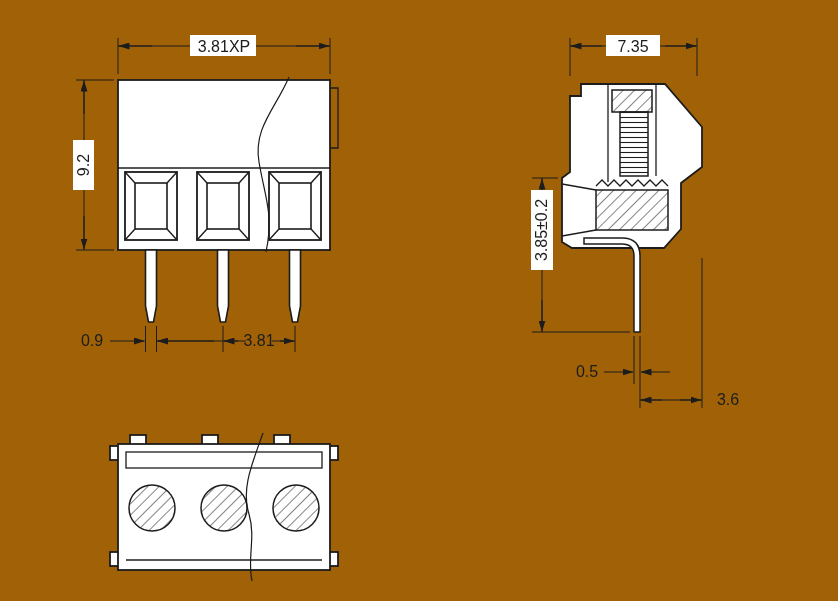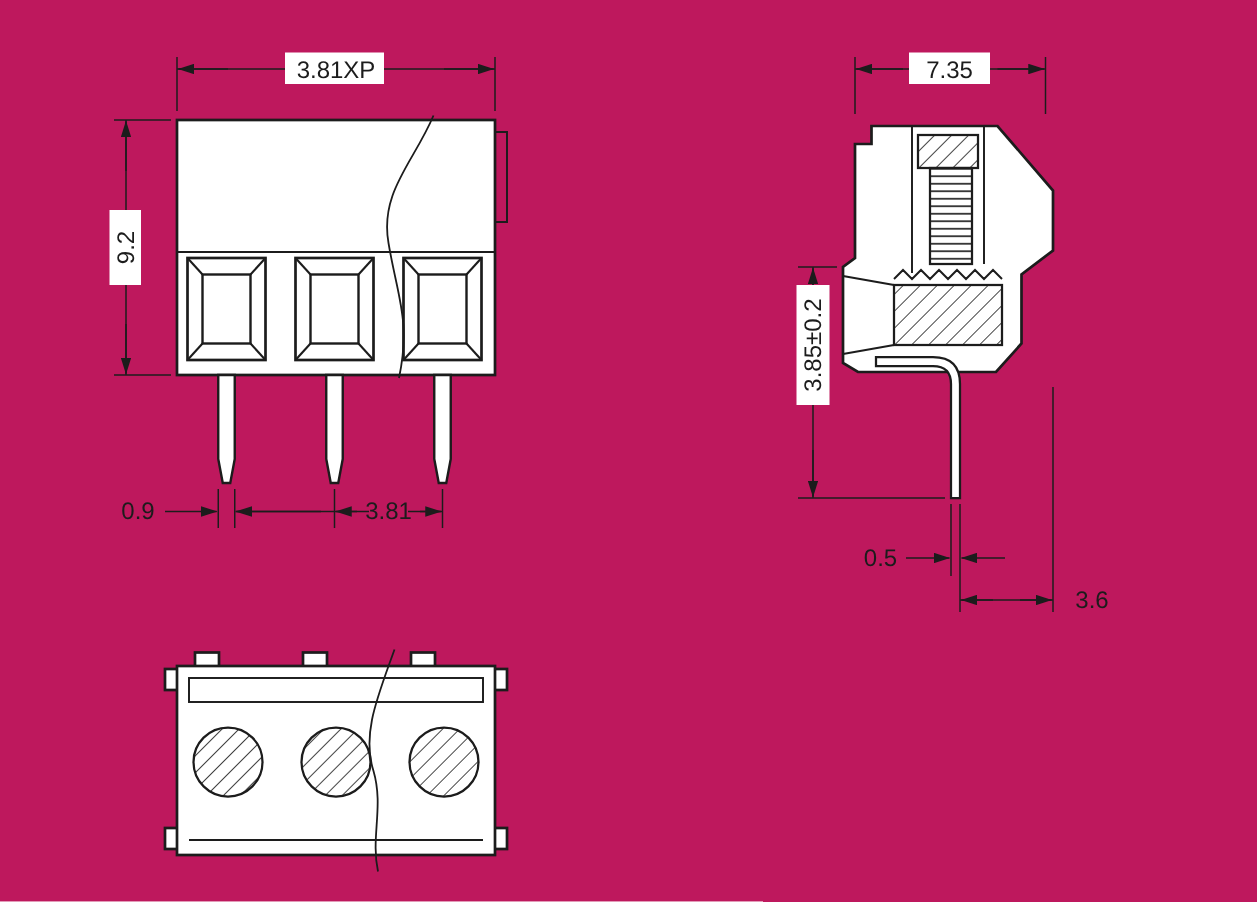--- a/index.html
+++ b/index.html
@@ -1,17 +1,17 @@
 <!DOCTYPE html>
 <html><head>
 <meta charset="utf-8">
 <style>
   html, body { margin: 0; padding: 0; background: #ffffff; }
   body { width: 838px; height: 601px; font-family: "Liberation Sans", sans-serif; }
-  .page { width: 838px; height: 601px; background: #be185d; position: relative; }
+  .page { width: 838px; height: 601px; background: #a16207; position: relative; }
   svg { display: block; }
 
   .body     { fill: #ffffff; stroke: #1c1c1c; stroke-width: 1.8; }
   .thin2    { fill: none;    stroke: #1c1c1c; stroke-width: 1.3; }
   .hatched  { fill: url(#hatch45);  stroke: #1c1c1c; stroke-width: 1.5; }
   .threaded { fill: url(#threads);  stroke: #1c1c1c; stroke-width: 1.5; }
   .break    { fill: none; stroke: #1c1c1c; stroke-width: 1.2; }
   .pin-side { fill: #ffffff; stroke: #1c1c1c; stroke-width: 1.5; }
 
   .dims line { stroke: #1c1c1c; stroke-width: 1; fill: none; }

